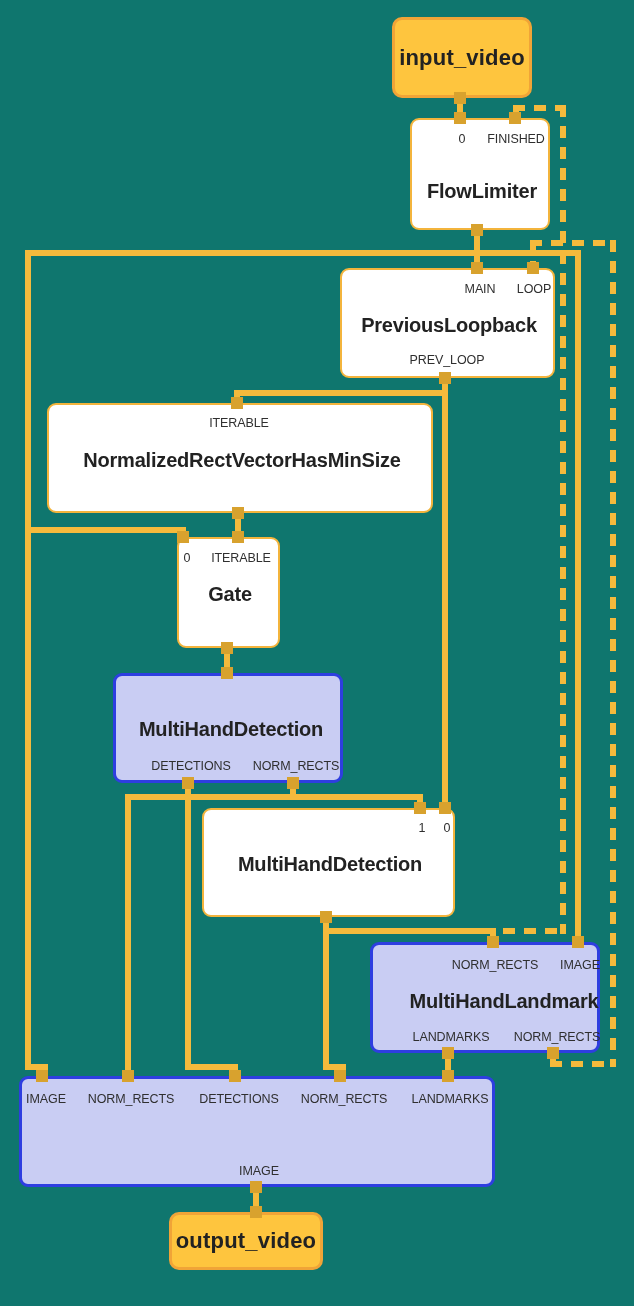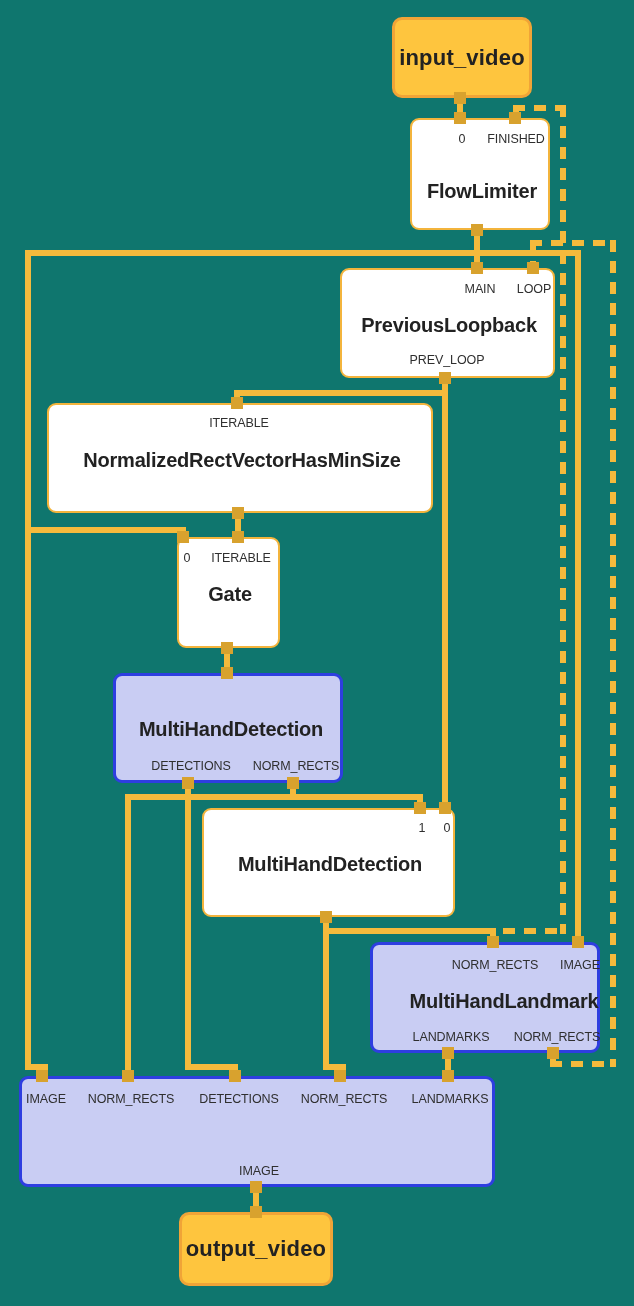--- a/index.html
+++ b/index.html
@@ -123,21 +123,21 @@
 
   <div class="node sub" style="left:19px;top:1076px;width:476px;height:111px">
     <span class="plabel" style="left:24px;top:20px">IMAGE</span>
     <span class="plabel" style="left:109px;top:20px">NORM_RECTS</span>
     <span class="plabel" style="left:217px;top:20px">DETECTIONS</span>
     <span class="plabel" style="left:322px;top:20px">NORM_RECTS</span>
     <span class="plabel" style="left:428px;top:20px">LANDMARKS</span>
     <span class="plabel" style="left:237px;top:92px">IMAGE</span>
   </div>
 
-  <div class="node stream" style="left:179px;top:1212px;width:154px;height:74px">
+  <div class="node stream" style="left:169px;top:1212px;width:154px;height:58px">
     <span class="stream-label">output_video</span>
   </div>
 
   <i class="port" style="left:454px;top:92px"></i>
   <i class="port" style="left:454px;top:112px"></i>
   <i class="port" style="left:509px;top:112px"></i>
   <i class="port" style="left:471px;top:224px"></i>
   <i class="port" style="left:471px;top:262px"></i>
   <i class="port" style="left:527px;top:262px"></i>
   <i class="port" style="left:439px;top:372px"></i>

